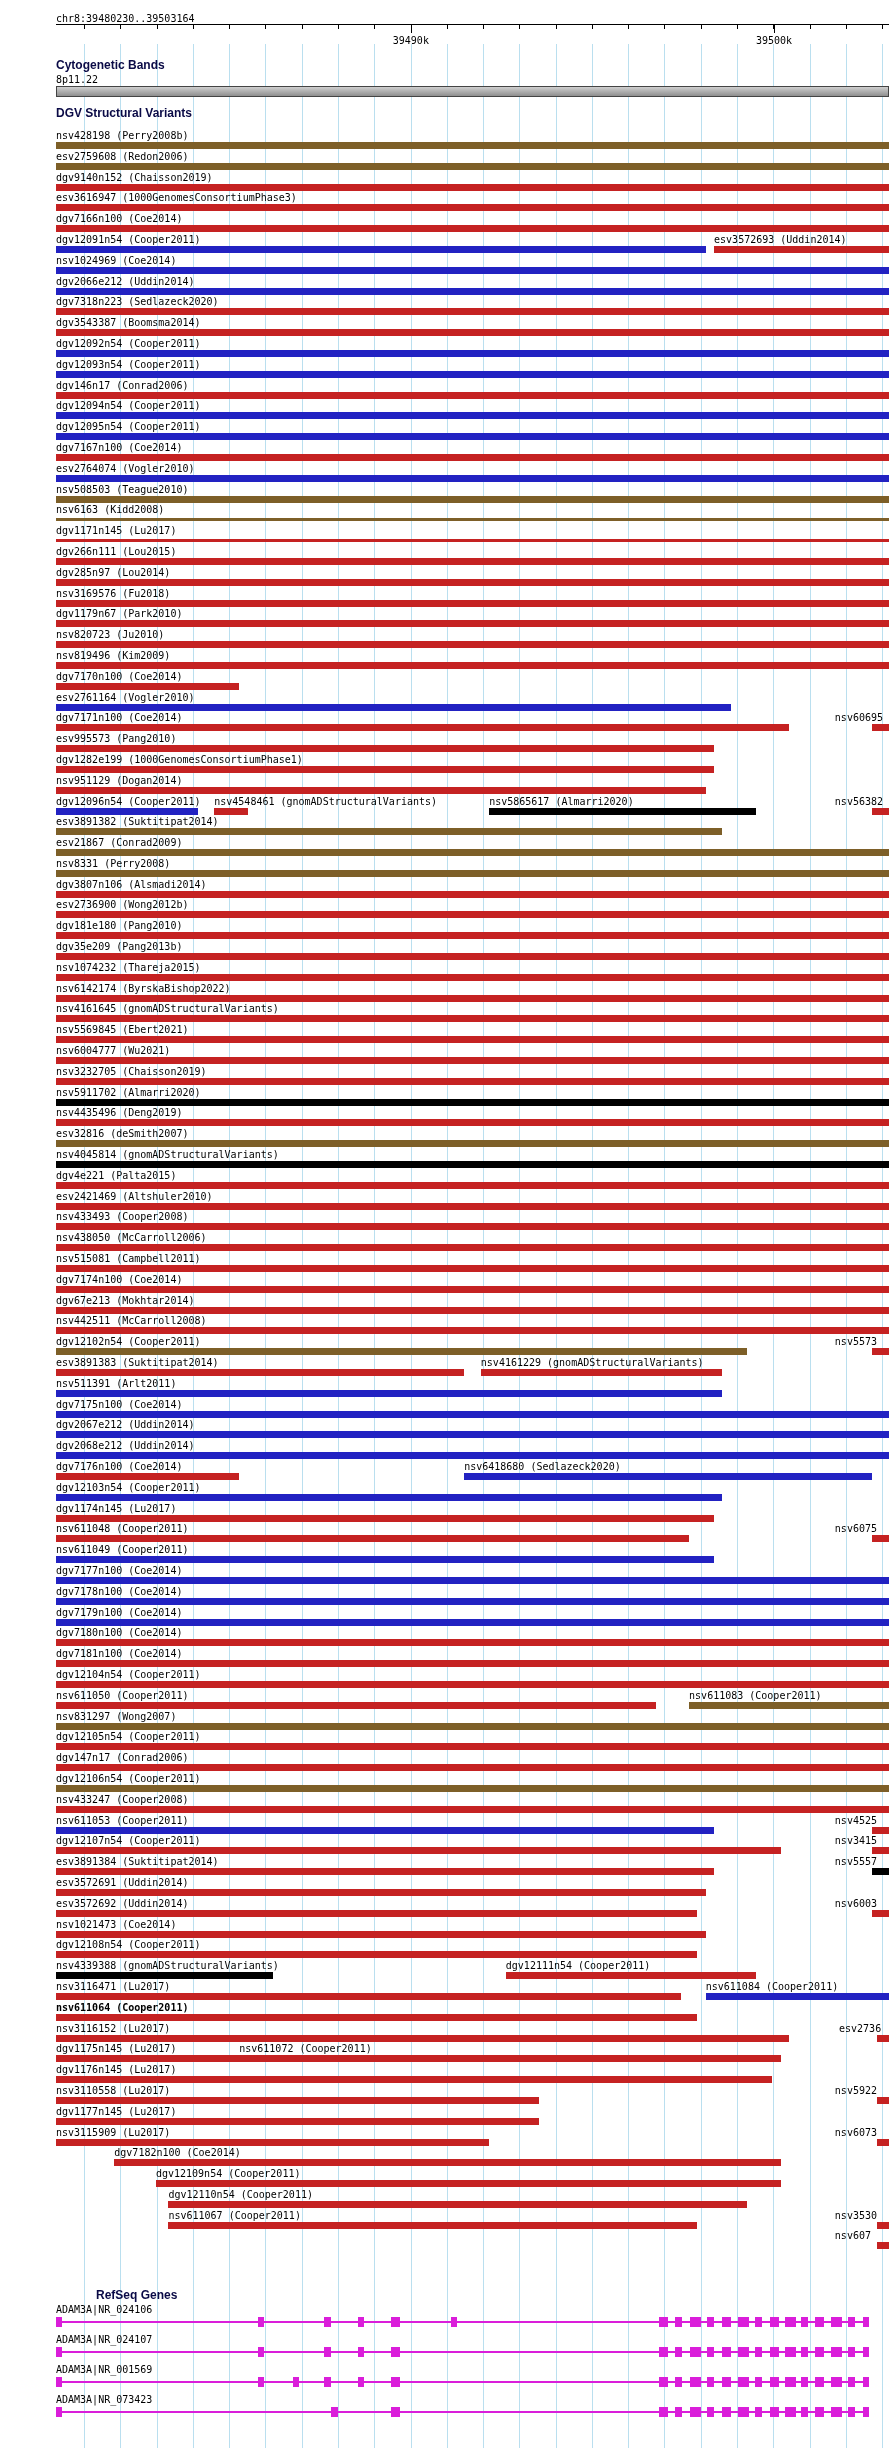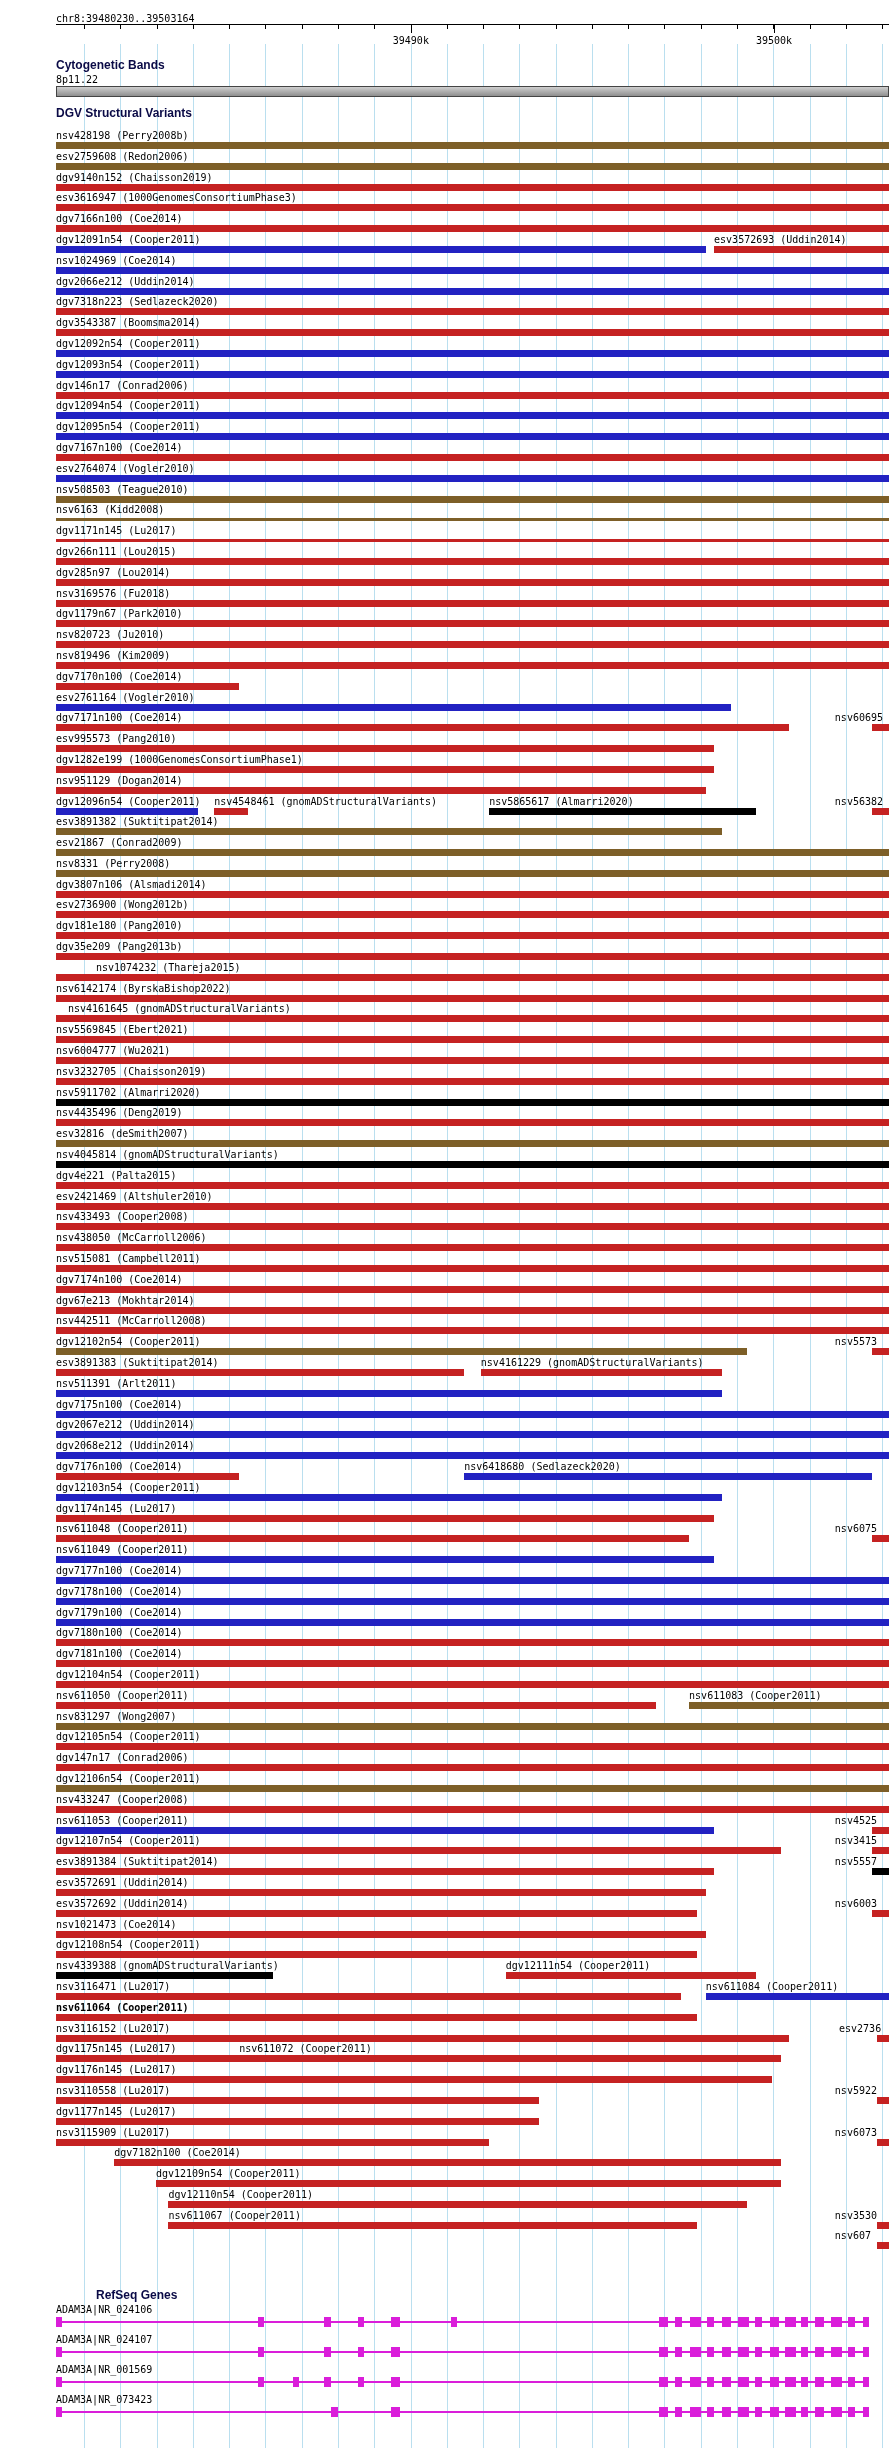--- a/index.html
+++ b/index.html
@@ -228,29 +228,29 @@
         </div>
         <div class="dgv-row">
           <span class="vlab" style="left: 0%;">dgv181e180 (Pang2010)</span>
           <div class="vbar" style="left: 0%; width: 100%; background: rgb(197, 34, 34);"></div>
         </div>
         <div class="dgv-row">
           <span class="vlab" style="left: 0%;">dgv35e209 (Pang2013b)</span>
           <div class="vbar" style="left: 0%; width: 100%; background: rgb(197, 34, 34);"></div>
         </div>
         <div class="dgv-row">
-          <span class="vlab" style="left: 0%; margin-left: 40px;">nsv1074232 (Thareja2015)</span>
+          <span class="vlab" style="left: 0%;">nsv1074232 (Thareja2015)</span>
           <div class="vbar" style="left: 0%; width: 100%; background: rgb(197, 34, 34);"></div>
         </div>
         <div class="dgv-row">
           <span class="vlab" style="left: 0%;">nsv6142174 (ByrskaBishop2022)</span>
           <div class="vbar" style="left: 0%; width: 100%; background: rgb(197, 34, 34);"></div>
         </div>
         <div class="dgv-row">
-          <span class="vlab" style="left: 0%; margin-left: 12px;">nsv4161645 (gnomADStructuralVariants)</span>
+          <span class="vlab" style="left: 0%;">nsv4161645 (gnomADStructuralVariants)</span>
           <div class="vbar" style="left: 0%; width: 100%; background: rgb(197, 34, 34);"></div>
         </div>
         <div class="dgv-row">
           <span class="vlab" style="left: 0%;">nsv5569845 (Ebert2021)</span>
           <div class="vbar" style="left: 0%; width: 100%; background: rgb(197, 34, 34);"></div>
         </div>
         <div class="dgv-row">
           <span class="vlab" style="left: 0%;">nsv6004777 (Wu2021)</span>
           <div class="vbar" style="left: 0%; width: 100%; background: rgb(197, 34, 34);"></div>
         </div>

